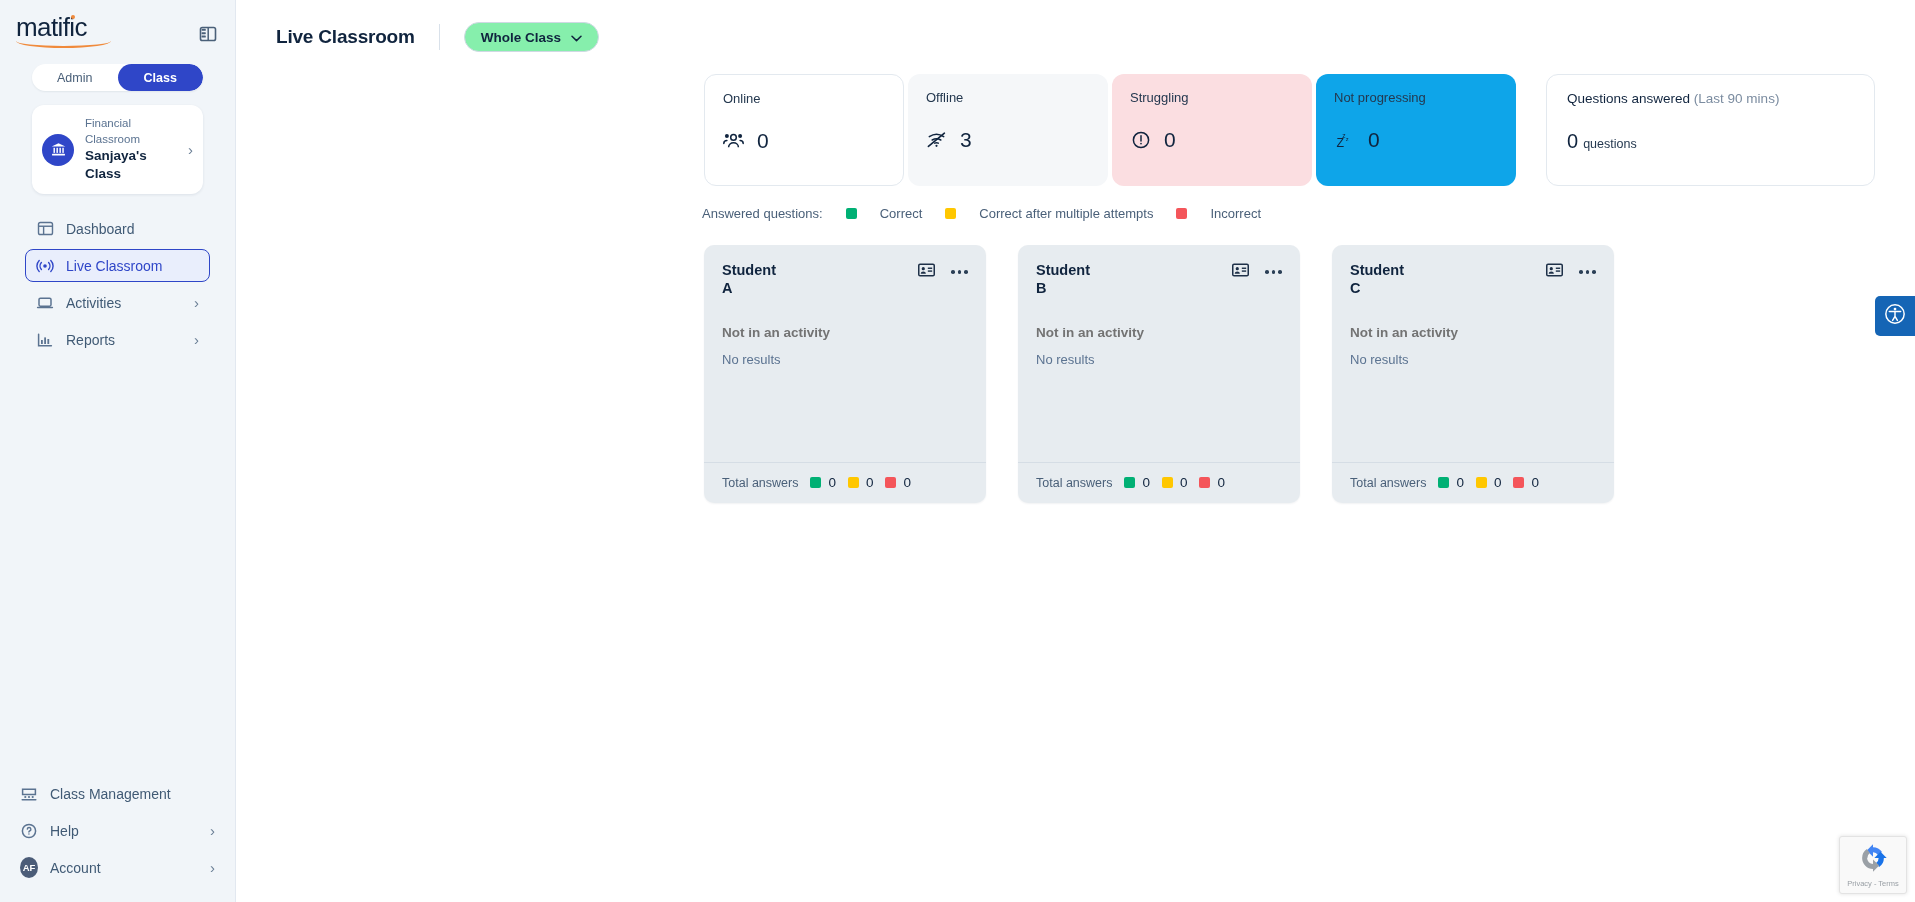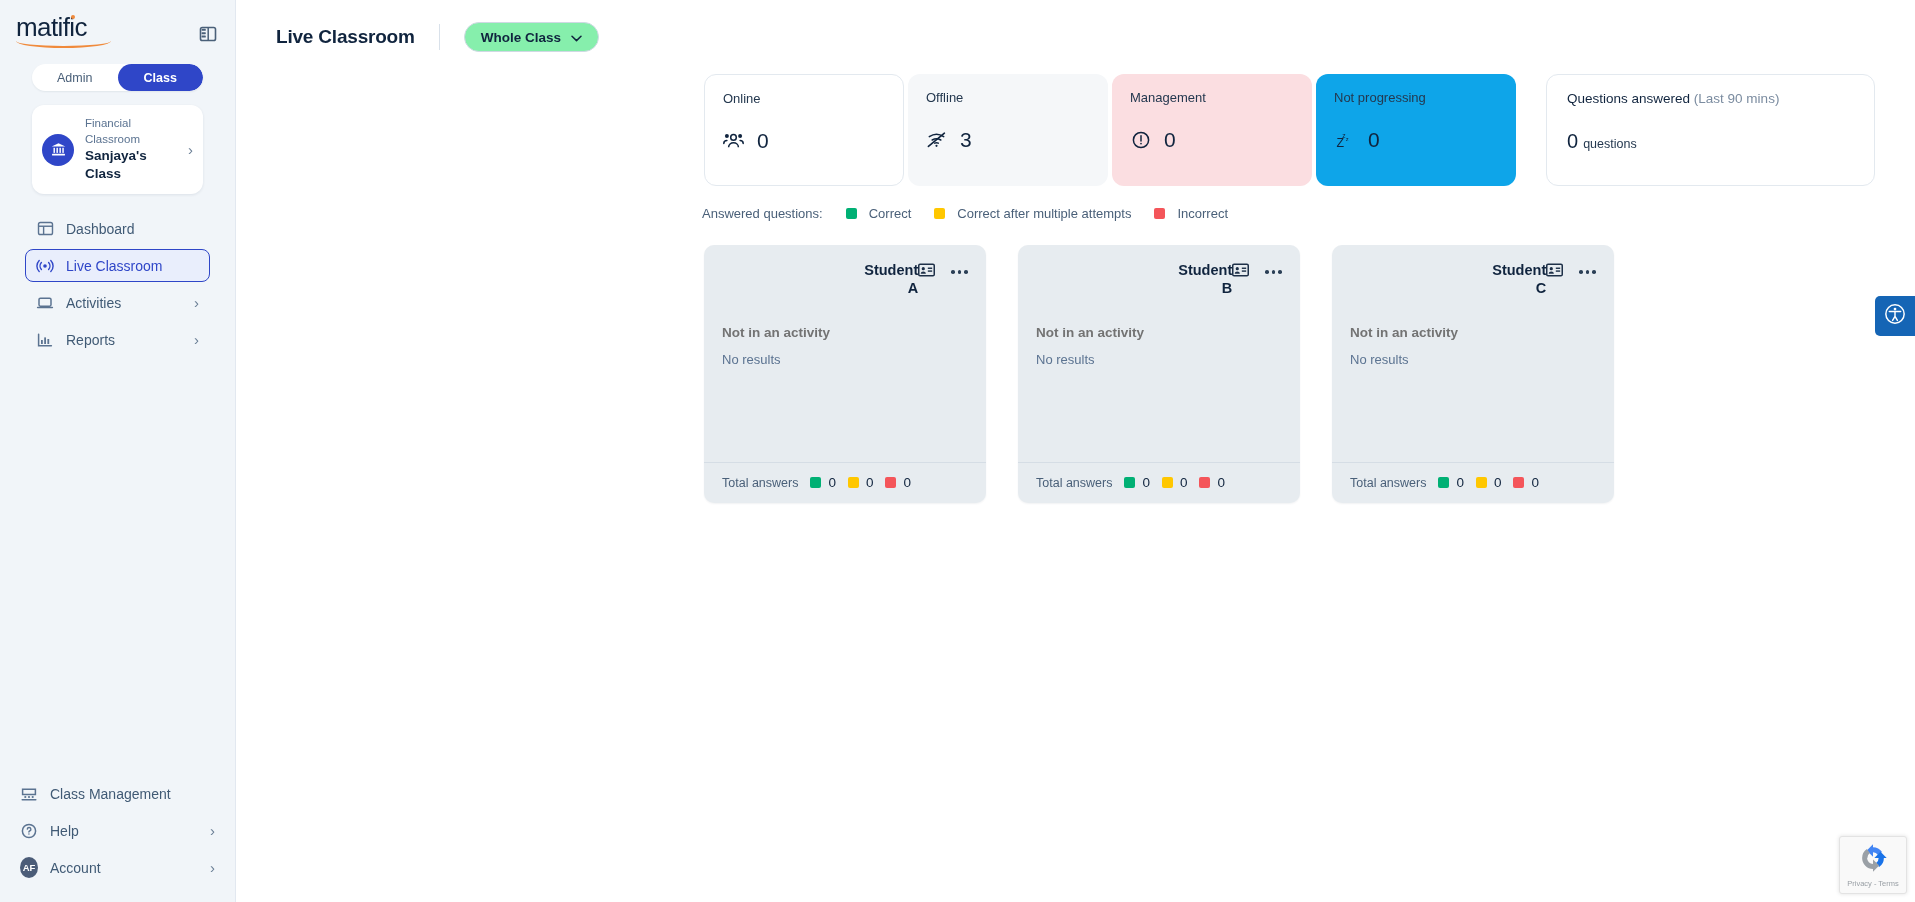--- a/index.html
+++ b/index.html
@@ -121,31 +121,31 @@
   .qa-title { font-size: 13.5px; color: #10243e; }
   .qa-title .muted { color: #7b8ca0; }
   .qa-body { margin-top: 24px; display: flex; align-items: baseline; gap: 5px; }
   .qa-num { font-size: 20px; color: #10243e; }
   .qa-unit { font-size: 12.5px; color: #24384f; }
 
   .legend {
     display: flex; align-items: center; gap: 9px;
     margin: 20px 0 4px 466px; font-size: 13px; color: #4a6079;
   }
-  .legend .grp { display: flex; align-items: center; gap: 12px; margin-left: 14px; text-align: center; }
+  .legend .grp { display: flex; align-items: center; gap: 23px; margin-left: 14px; text-align: center; }
   .sw { width: 11px; height: 11px; border-radius: 2px; display: inline-block; }
 
   .cards { display: flex; gap: 32px; margin: 24px 0 0 468px; }
   .scard {
     width: 282px; border-radius: 10px; background: #e7ecf0;
     display: flex; flex-direction: column; overflow: hidden;
     box-shadow: 0 1px 2px rgba(16,36,62,.06);
   }
   .scard-top { padding: 16px 18px 0 18px; height: 217px; position: relative; }
-  .scard-head { display: flex; align-items: flex-start; text-align: right; }
+  .scard-head { display: flex; align-items: flex-start; }
   .sname { font-size: 14.5px; font-weight: 700; color: #10243e; line-height: 1.25; flex: 1; }
   .sicons { display: flex; align-items: center; gap: 16px; padding-top: 2px; }
   .dots { display: flex; gap: 3px; cursor: pointer; }
   .dots i { width: 3.6px; height: 3.6px; border-radius: 50%; background: #2b3f56; display: block; }
   .sstatus { font-size: 13.5px; font-weight: 700; color: #737373; margin-top: 28px; }
   .sresults { font-size: 13px; color: #5b7391; margin-top: 12px; }
   .scard-foot {
     border-top: 1px solid #d5dde5; padding: 12px 18px 13px 18px;
     display: flex; align-items: center; gap: 12px;
   }
@@ -347,21 +347,21 @@
               <path d="M8.7 13.2a3.8 3.8 0 0 1 3.6 0" stroke="#10243e" stroke-width="1.5" stroke-linecap="round" fill="none"></path>
               <circle cx="10.5" cy="15.8" r="1.1" fill="#10243e"></circle>
               <line x1="2.4" y1="16.4" x2="18.4" y2="3.2" stroke="#10243e" stroke-width="1.6" stroke-linecap="round"></line>
             </svg>
           </span>
           <span class="stat-val">3</span>
         </div>
       </div>
 
       <div class="stat" style="background:#fbdee1;">
-        <div class="stat-title">Management</div>
+        <div class="stat-title">Struggling</div>
         <div class="stat-body">
           <span class="stat-icon">
             <svg width="20" height="20" viewBox="0 0 20 20" fill="none">
               <circle cx="10" cy="10" r="7.6" stroke="#10243e" stroke-width="1.5"></circle>
               <line x1="10" y1="5.8" x2="10" y2="11" stroke="#10243e" stroke-width="1.5" stroke-linecap="round"></line>
               <circle cx="10" cy="13.6" r="0.85" fill="#10243e"></circle>
             </svg>
           </span>
           <span class="stat-val">0</span>
         </div>

